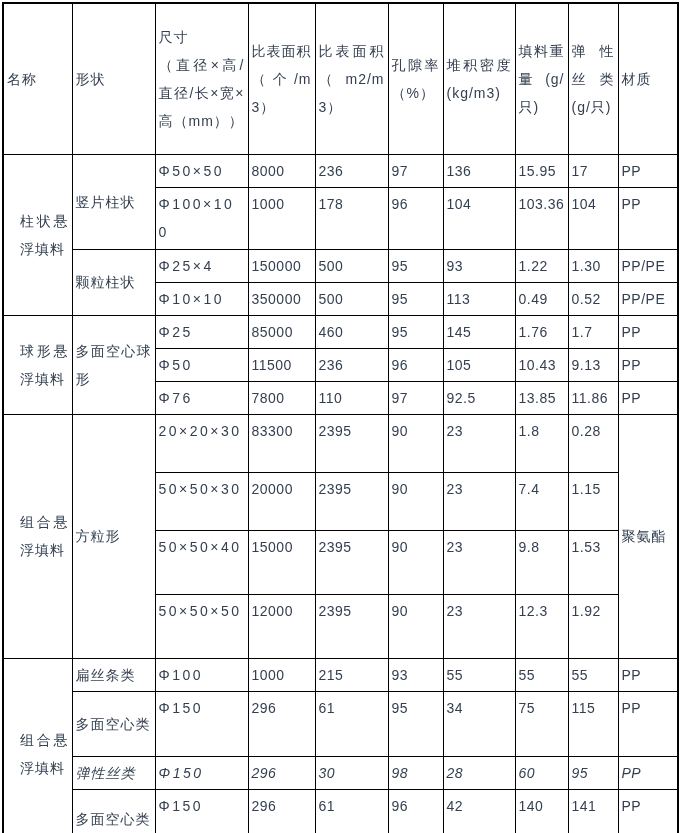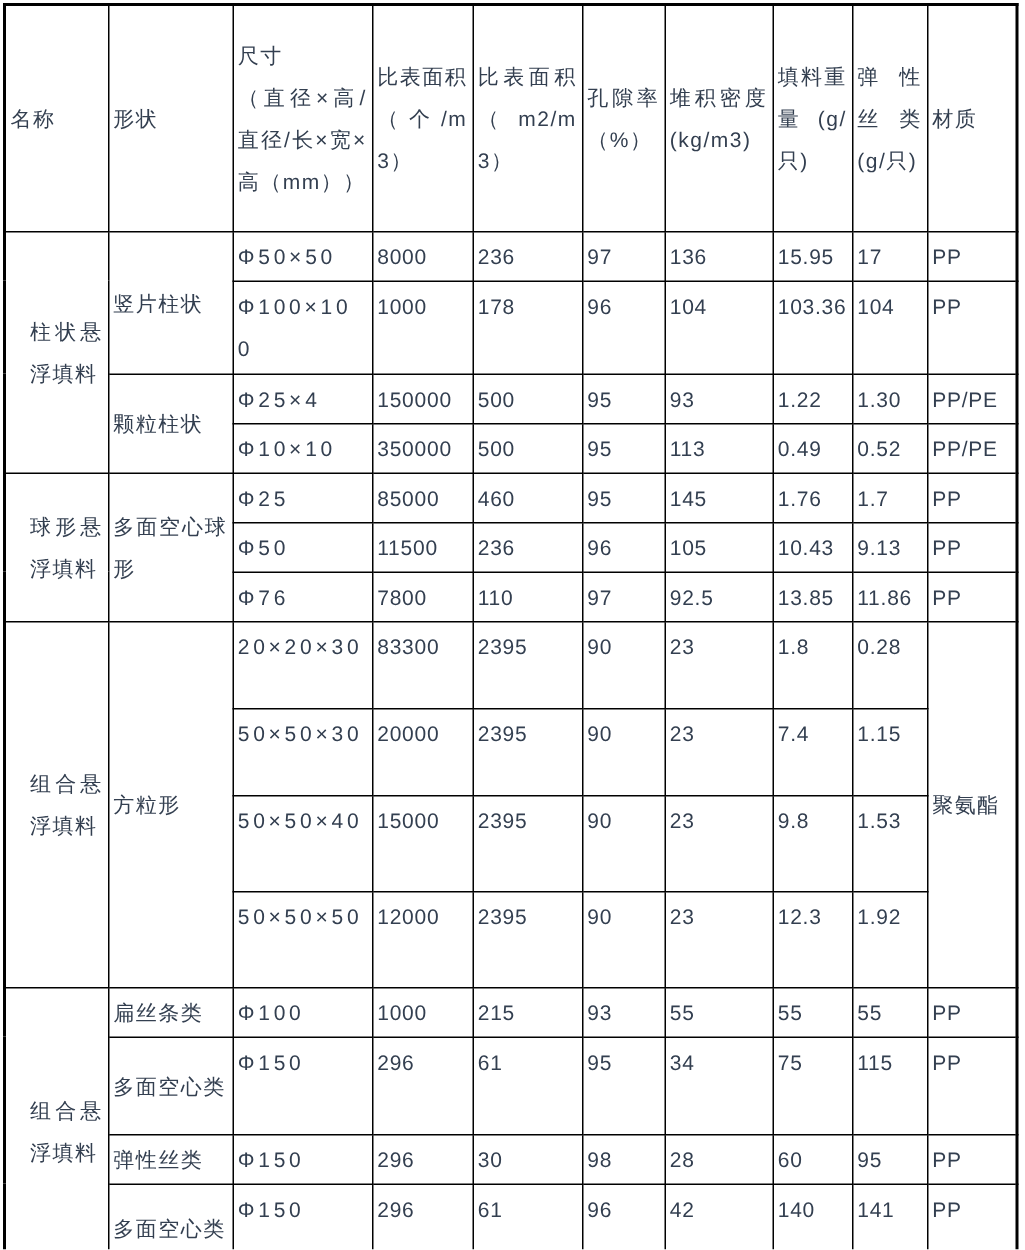--- a/index.html
+++ b/index.html
@@ -194,21 +194,21 @@
           <td class="shape">多面空心类</td>
           <td class="size">Φ150</td>
           <td class="num">296</td>
           <td class="num">61</td>
           <td class="num">95</td>
           <td class="num">34</td>
           <td class="num">75</td>
           <td class="num">115</td>
           <td class="mat">PP</td>
         </tr>
-        <tr style="height: 30px;">
+        <tr style="height: 30px; font-style: italic;">
           <td class="shape">弹性丝类</td>
           <td class="size">Φ150</td>
           <td class="num">296</td>
           <td class="num">30</td>
           <td class="num">98</td>
           <td class="num">28</td>
           <td class="num">60</td>
           <td class="num">95</td>
           <td class="mat">PP</td>
         </tr>

